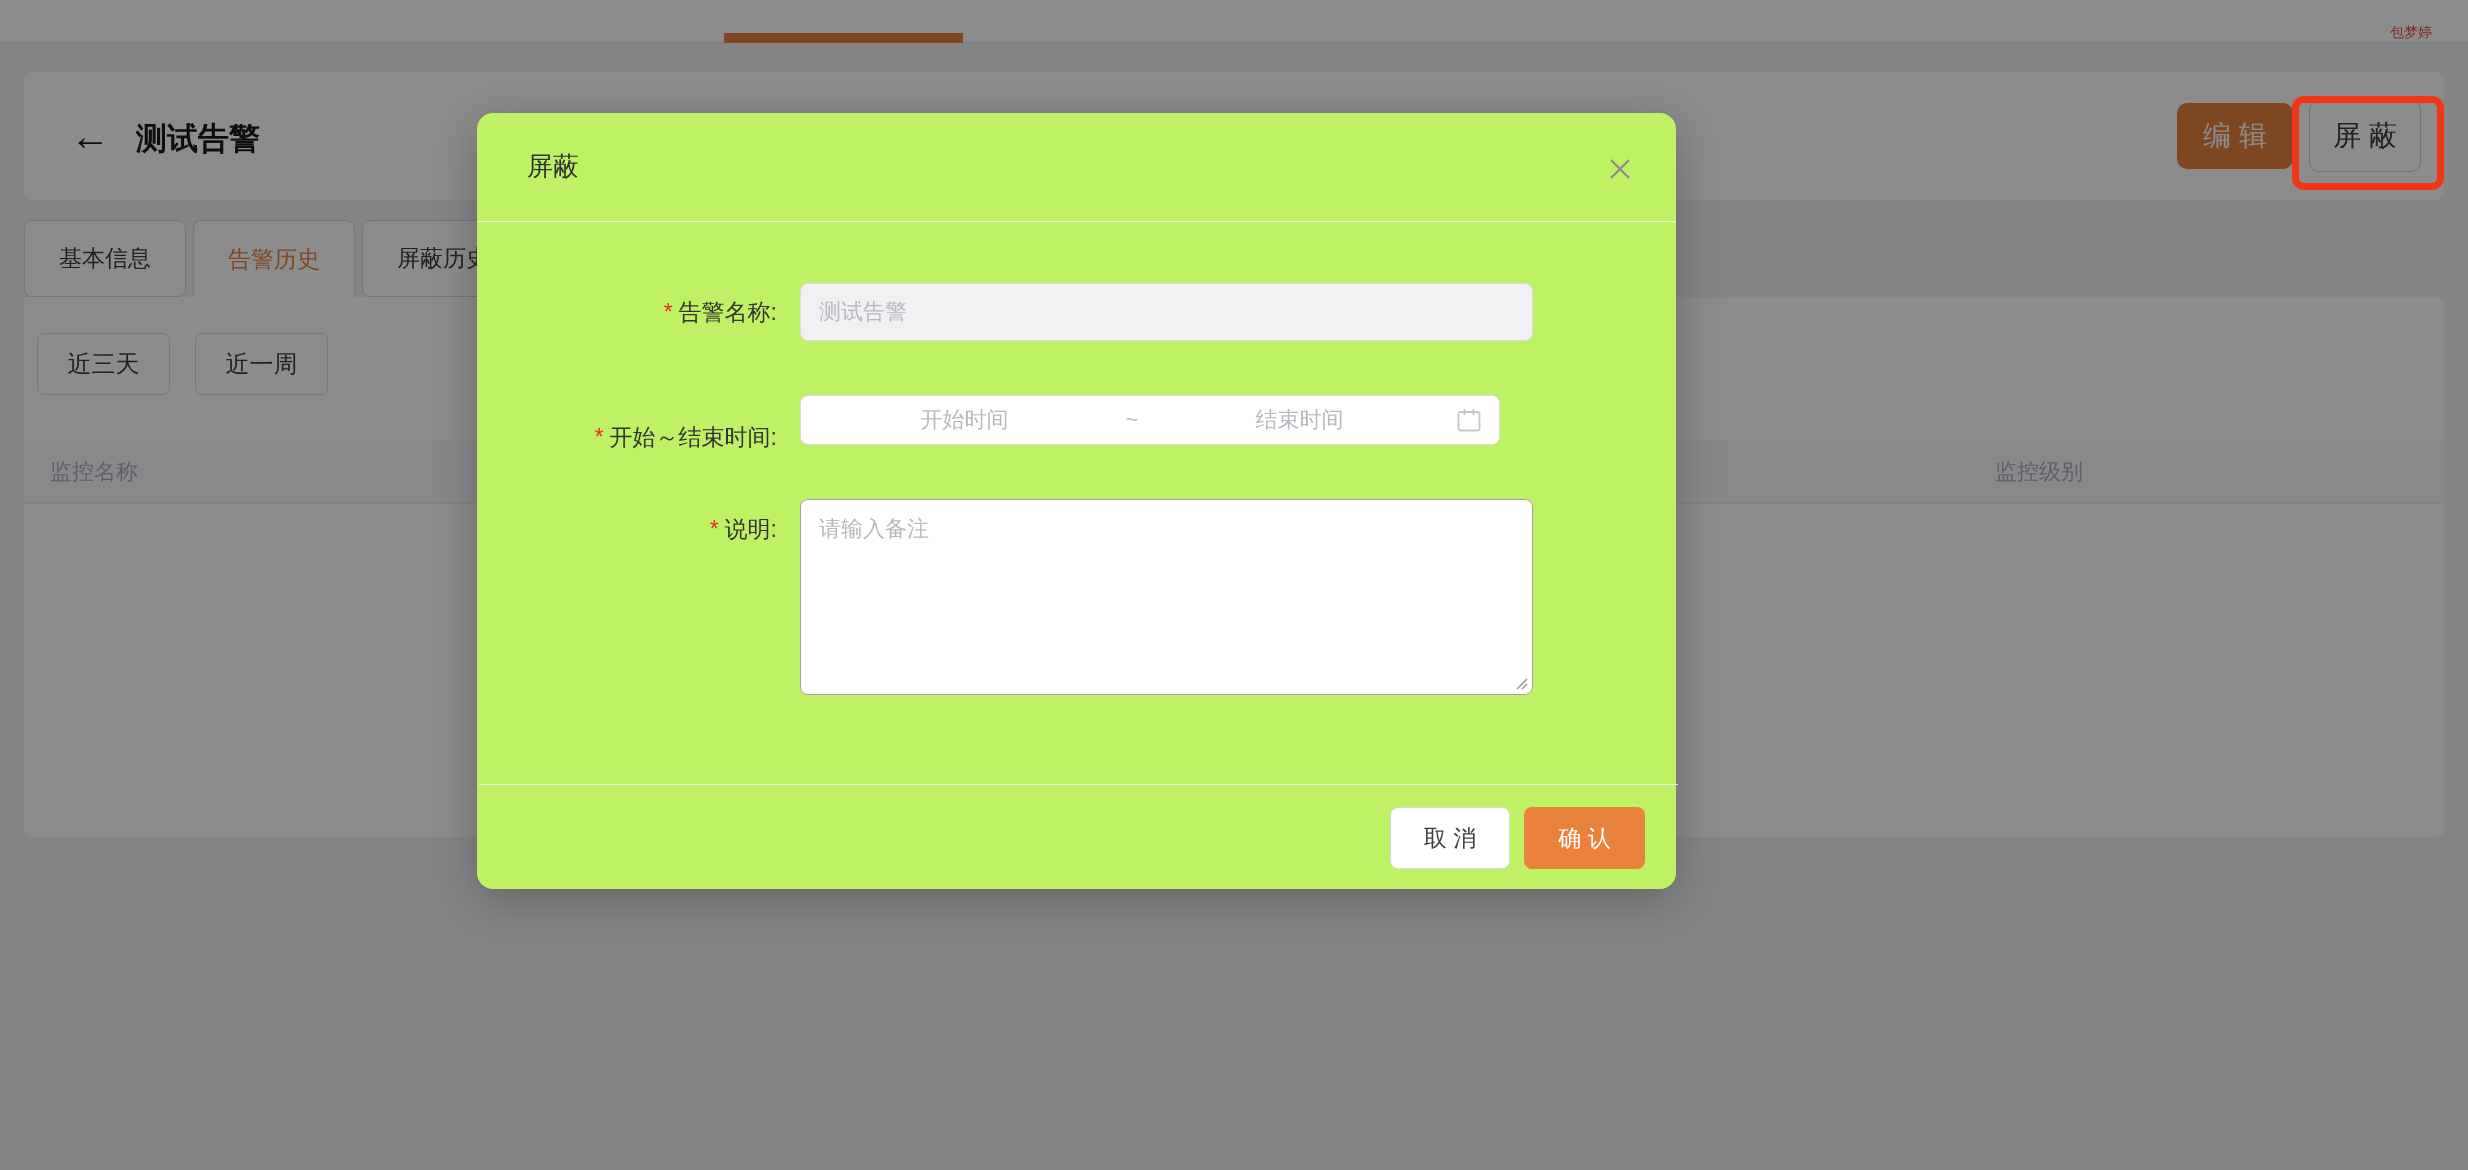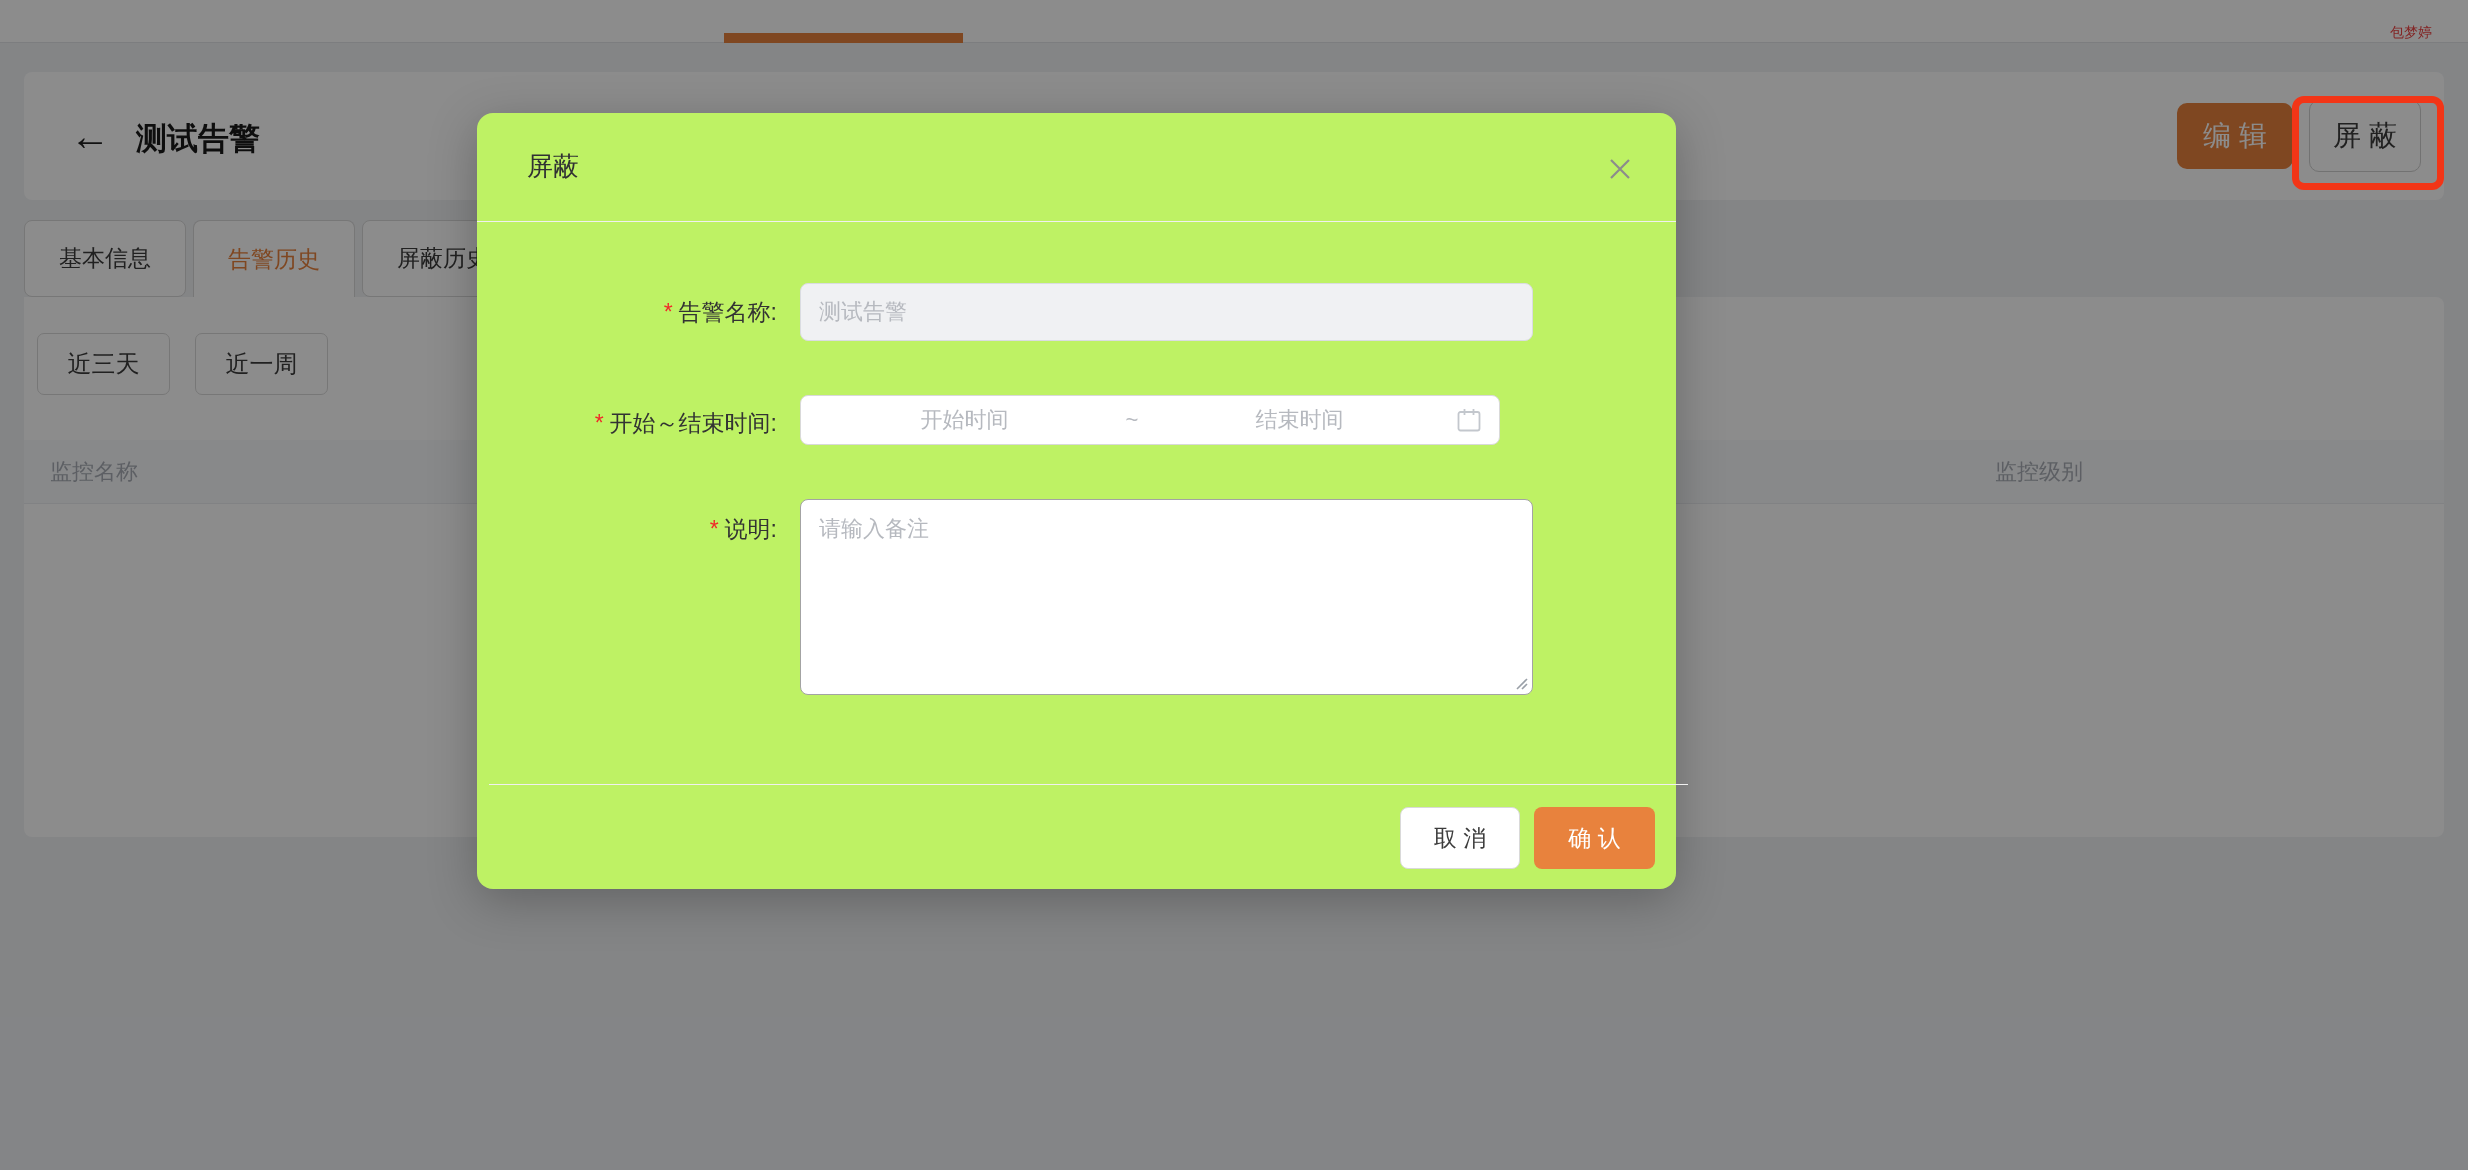--- a/index.html
+++ b/index.html
@@ -55,38 +55,38 @@
   
   .modal{left:477px;top:113px;width:1199px;height:776px;background:#bef264;border-radius:16px;z-index:60;
       box-shadow:0 12px 48px rgba(0,0,0,0.25);}
   .modal-header{position:absolute;left:0;top:0;width:1199px;height:109px;border-bottom:1px solid #f0f0f0;box-sizing:border-box;}
   .modal-title{position:absolute;left:50px;top:36px;font-size:26px;color:#303133;}
   .modal-close{position:absolute;right:36px;top:36px;width:40px;height:40px;display:flex;align-items:center;
       justify-content:center;cursor:pointer;color:#8c8c8c;}
   .form-label{position:absolute;left:0;width:300px;text-align:right;font-size:23px;color:#333;}
   .req{color:#f02a2a;margin-right:6px;}
   .row1-label{top:170px;height:58px;line-height:58px;}
-  .row2-label{top:282px;height:57px;line-height:57px;}
+  .row2-label{top:296px;height:57px;line-height:57px;}
   .row3-label{top:386px;height:60px;line-height:60px;}
   .alarm-input{position:absolute;left:323px;top:170px;width:733px;height:58px;box-sizing:border-box;
       background:#f0f1f3;border:1px solid #dadce1;border-radius:8px;padding:0 18px;font-size:22px;color:#666;outline:none;}
   .alarm-input::placeholder{color:#b6b9bf;}
   .range-picker{position:absolute;left:323px;top:282px;width:700px;height:50px;box-sizing:border-box;
       background:#fff;border:1px solid #d9d9d9;border-radius:8px;display:flex;align-items:center;padding:0 16px;}
   .range-picker input{flex:1;border:none;outline:none;text-align:center;font-size:22px;color:#333;background:transparent;min-width:0;}
   .range-picker input::placeholder{color:#b6b9bf;}
   .range-sep{width:40px;text-align:center;font-size:22px;color:#b6b9bf;}
   .calendar-icon{width:28px;height:28px;flex:0 0 28px;margin-left:8px;}
   .textarea-wrap{position:absolute;left:323px;top:386px;width:733px;height:196px;}
   .remark-textarea{width:733px;height:196px;box-sizing:border-box;background:#fff;border:1px solid #a3a3a3;
       border-radius:8px;padding:14px 18px;font-size:22px;color:#333;resize:none;outline:none;
       font-family:"Liberation Sans","DejaVu Sans",sans-serif;}
   .remark-textarea::placeholder{color:#b6b9bf;}
   .resize-handle{position:absolute;right:5px;bottom:5px;cursor:nwse-resize;}
-  .modal-footer{position:absolute;left:12px;top:671px;width:1199px;height:105px;border-top:1px solid #f0f0f0;box-sizing:border-box;}
+  .modal-footer{position:absolute;left:2px;top:671px;width:1199px;height:105px;border-top:1px solid #f0f0f0;box-sizing:border-box;}
   .mbtn{position:absolute;top:22px;height:62px;box-sizing:border-box;border-radius:8px;font-size:23px;
       display:flex;align-items:center;justify-content:center;cursor:pointer;}
   .cancel-btn{right:168px;width:120px;background:#fff;border:1px solid #d9d9d9;color:#3c3c3c;}
   .confirm-btn{right:33px;width:121px;background:#e8823d;border:none;color:#fff;}
 </style>
 </head>
 <body>
 
 <div class="abs topnav">
   <span class="username">包梦婷</span>

